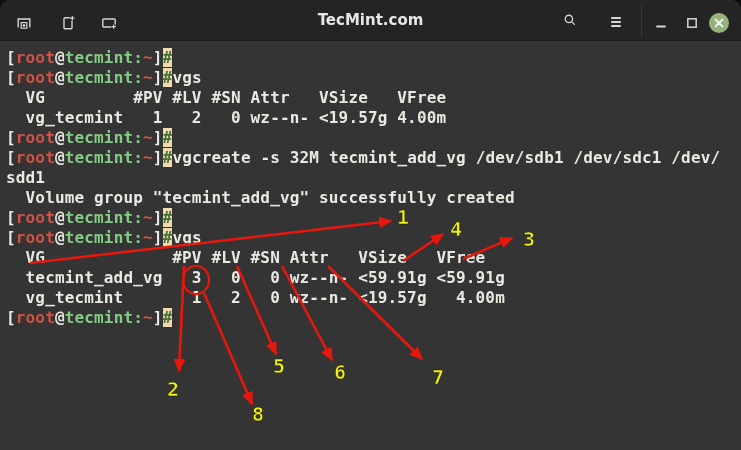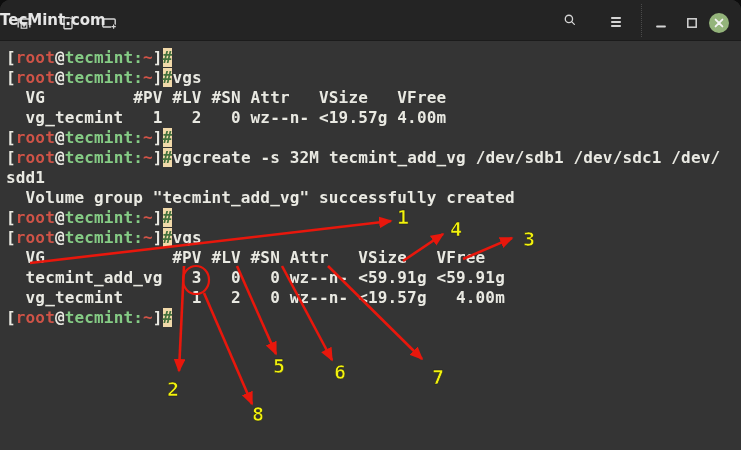--- a/index.html
+++ b/index.html
@@ -10,21 +10,21 @@
   *{margin:0;padding:0;box-sizing:border-box}
   html,body{background:#0d0d0d;}
   body{width:741px;height:450px;overflow:hidden;font-family:"DejaVu Sans",sans-serif;}
   .window{position:relative;width:741px;height:450px;background:var(--bg-term);
     border-radius:10px 10px 0 0;overflow:hidden;}
   .titlebar{position:relative;height:41px;background:var(--bg-bar);
     border-bottom:1px solid #1b1b1b;}
   .tb-icon{position:absolute;top:15px;width:16px;height:16px;cursor:pointer;}
   .tb-icon svg{display:block;width:16px;height:16px;}
   .title{position:absolute;left:0;right:0;top:0;height:41px;line-height:41px;
-    text-align:left;color:#e6e6e6;font-size:15px;font-weight:bold;}
+    text-align:center;color:#e6e6e6;font-size:15px;font-weight:bold;}
   .sep{position:absolute;left:641px;top:4px;height:33px;width:0;
     border-left:1px dotted #4a4a4a;}
   .closebtn{position:absolute;left:709px;top:13px;width:20px;height:20px;
     border-radius:50%;background:var(--close);cursor:pointer;}
   .closebtn svg{display:block;width:20px;height:20px;}
   .term{position:relative;padding:7px 0 0 6px;
     font-family:"DejaVu Sans Mono","Liberation Mono",monospace;
     font-size:16px;font-weight:bold;line-height:20px;letter-spacing:.15px;
     white-space:pre;color:var(--fg);}
   .tline{height:20px;}

